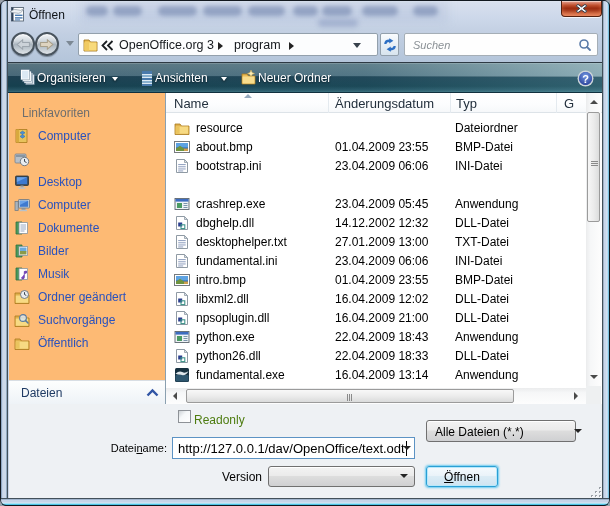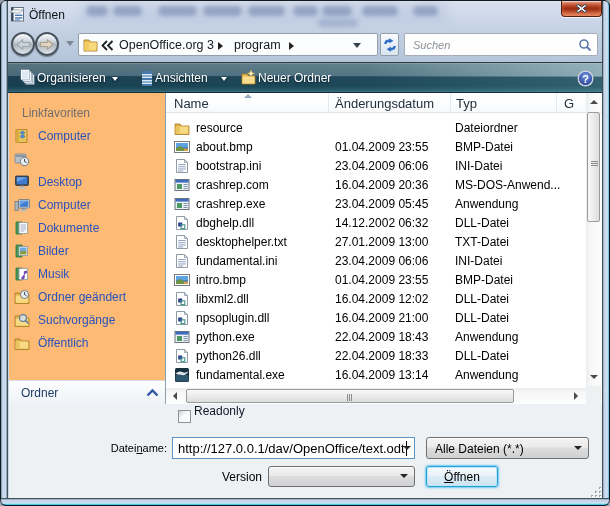--- a/index.html
+++ b/index.html
@@ -336,21 +336,21 @@
         <div class="side-item" style="top:197px">Ordner geändert</div>
    <svg class="side-ico" style="top:219px">
           <use href="#s-srch"></use>
         </svg>
         <div class="side-item" style="top:220px">Suchvorgänge</div>
    <svg class="side-ico" style="top:242px">
           <use href="#s-pub"></use>
         </svg>
         <div class="side-item" style="top:243px">Öffentlich</div>
    <div id="ordnerbar">
-    <div style="position:absolute;left:12px;top:5px;font-size:12px;color:#1e3a63">Ordner</div>
+    <div style="position:absolute;left:12px;top:5px;font-size:12px;color:#1e3a63">Dateien</div>
     <svg class="abs" style="left:137px;top:7px" width="13" height="9" viewBox="0 0 13 9">
      <path d="M1.5 7.5 L6.5 2.5 L11.5 7.5" fill="none" stroke="#3055a5" stroke-width="2.4"></path>
     </svg>
    </div>
   </div>
   <div id="splitter"></div>
   <div id="list">
    <div id="lhead">
     <div class="hsep" style="left:162px"></div>
           <div class="hsep" style="left:284px"></div>
@@ -378,42 +378,34 @@
             <div class="rtyp">BMP-Datei</div>
           </div>
     <div class="row" style="top:63px">
             <svg class="rico">
               <use href="#i-txt"></use>
             </svg>
             <div class="rname">bootstrap.ini</div>
             <div class="rdate">23.04.2009 06:06</div>
             <div class="rtyp">INI-Datei</div>
           </div>
-    <div class="row" style="top:82px">
-            <svg class="rico">
-              <use href="#i-win"></use>
-            </svg>
-            <div class="rname">crashrep.com</div>
-            <div class="rdate">16.04.2009 20:36</div>
-            <div class="rtyp">MS-DOS-Anwend...</div>
-          </div>
     <div class="row" style="top:101px">
             <svg class="rico">
               <use href="#i-win"></use>
             </svg>
             <div class="rname">crashrep.exe</div>
             <div class="rdate">23.04.2009 05:45</div>
             <div class="rtyp">Anwendung</div>
           </div>
     <div class="row" style="top:120px">
             <svg class="rico">
               <use href="#i-dll"></use>
             </svg>
             <div class="rname">dbghelp.dll</div>
-            <div class="rdate">14.12.2002 06:32</div>
+            <div class="rdate">14.12.2002 12:32</div>
             <div class="rtyp">DLL-Datei</div>
           </div>
     <div class="row" style="top:139px">
             <svg class="rico">
               <use href="#i-txt"></use>
             </svg>
             <div class="rname">desktophelper.txt</div>
             <div class="rdate">27.01.2009 13:00</div>
             <div class="rtyp">TXT-Datei</div>
           </div>
@@ -486,28 +478,28 @@
     <div id="hthumb">
      <div style="position:absolute;left:160px;top:4px;width:1px;height:7px;background:#8a8a8a;box-shadow:2px 0 0 #8a8a8a,4px 0 0 #8a8a8a"></div>
     </div>
     <div class="sbarr" style="left:408px;top:4px;border-left:4px solid #4a4a4a;border-top:4px solid transparent;border-bottom:4px solid transparent"></div>
    </div>
    <div id="corner"></div>
   </div>
  </div>
  <div id="bottom">
   <div id="chk"></div>
-  <div class="lbl" style="left:185px;top:0;color:#0f172a;font-size:12px">Readonly</div>
+  <div class="lbl" style="left:185px;top:9px;color:#4d7c0f;font-size:12px">Readonly</div>
   <div class="lbl" style="left:98px;top:38px;width:60px;text-align:right;font-size:11px">Datei<u>n</u>ame:</div>
   <div id="fnamecombo">
    <div class="lbl" style="left:5px;top:3px;white-space:nowrap;font-size:13px">http://127.0.0.1/dav/OpenOffice/text.odt</div>
    <div style="position:absolute;left:233px;top:3px;width:1px;height:15px;background:#000"></div>
    <div class="carr" style="left:230px"></div>
   </div>
-  <div class="combo" style="left:417px;top:33px;width:163px">
+  <div class="combo" style="left:417px;top:16px;width:150px">
    <div class="lbl" style="left:8px;top:4px">Alle Dateien (*.*)</div>
    <div class="carr" style="left:147px"></div>
   </div>
   <div class="lbl" style="left:213px;top:66px">Version</div>
   <div class="combo" style="left:259px;top:62px;width:147px;height:21px">
    <div class="carr" style="left:131px;top:7px"></div>
   </div>
   <div id="okbtn">
         <div class="btntxt"><u>Ö</u>ffnen</div>
       </div>

